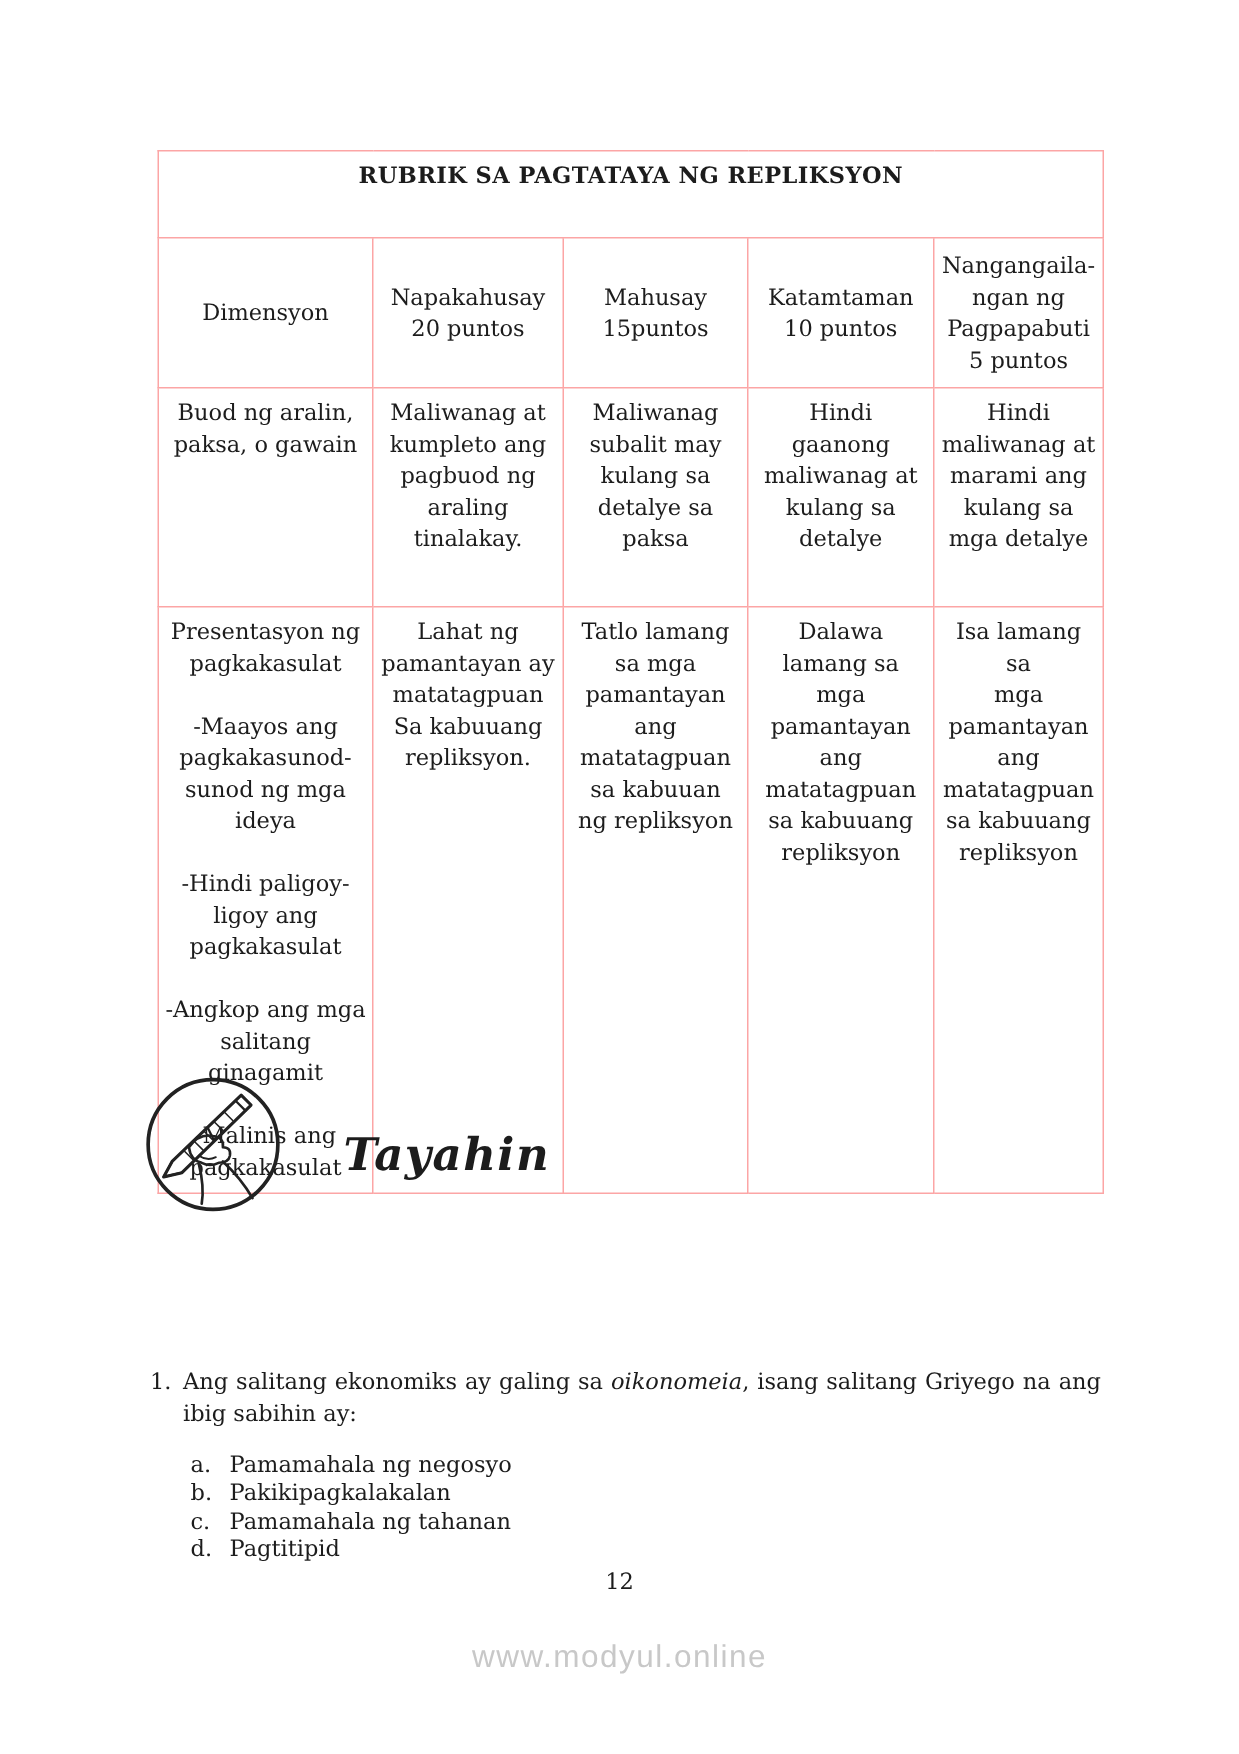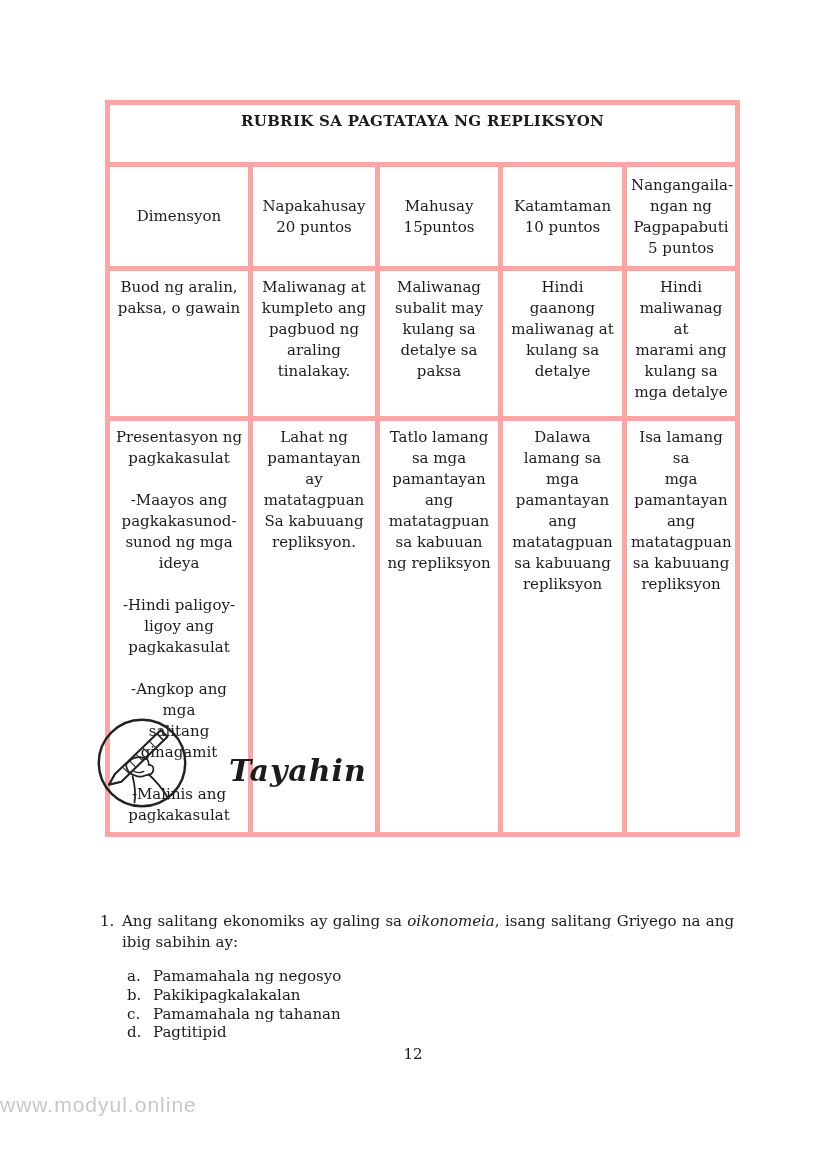--- a/index.html
+++ b/index.html
@@ -13,21 +13,21 @@
   }
 
   
   table.rubric {
     position:absolute; left:105px; top:100px;
     width:630px;
     border-collapse:collapse;
     table-layout:fixed;
   }
   table.rubric td {
-    border:5px solid #fca5a5;
+    border:1px solid #fca5a5;
     font-size:15px;
     line-height:1.4;
     padding:6px 4px;
     text-align:center;
     vertical-align:top;
     white-space:pre-line;
     overflow:visible;
   }
   td.title-cell {
     font-weight:bold;
@@ -81,21 +81,21 @@
   .choice { display:flex; }
   .choice-letter { flex:0 0 26px; }
 
   
   .page-number {
     position:absolute; left:0; right:0; top:1045px;
     text-align:center; font-size:15px;
   }
   .watermark {
     position:absolute; left:0; right:0; top:1093px;
-    text-align:left;
+    text-align:center;
     font-family:"Liberation Sans", sans-serif;
     font-size:21px; letter-spacing:1px;
     color:#c8c8c8;
   }
 </style>
 </head>
 <body>
 
 <div class="page">
 

